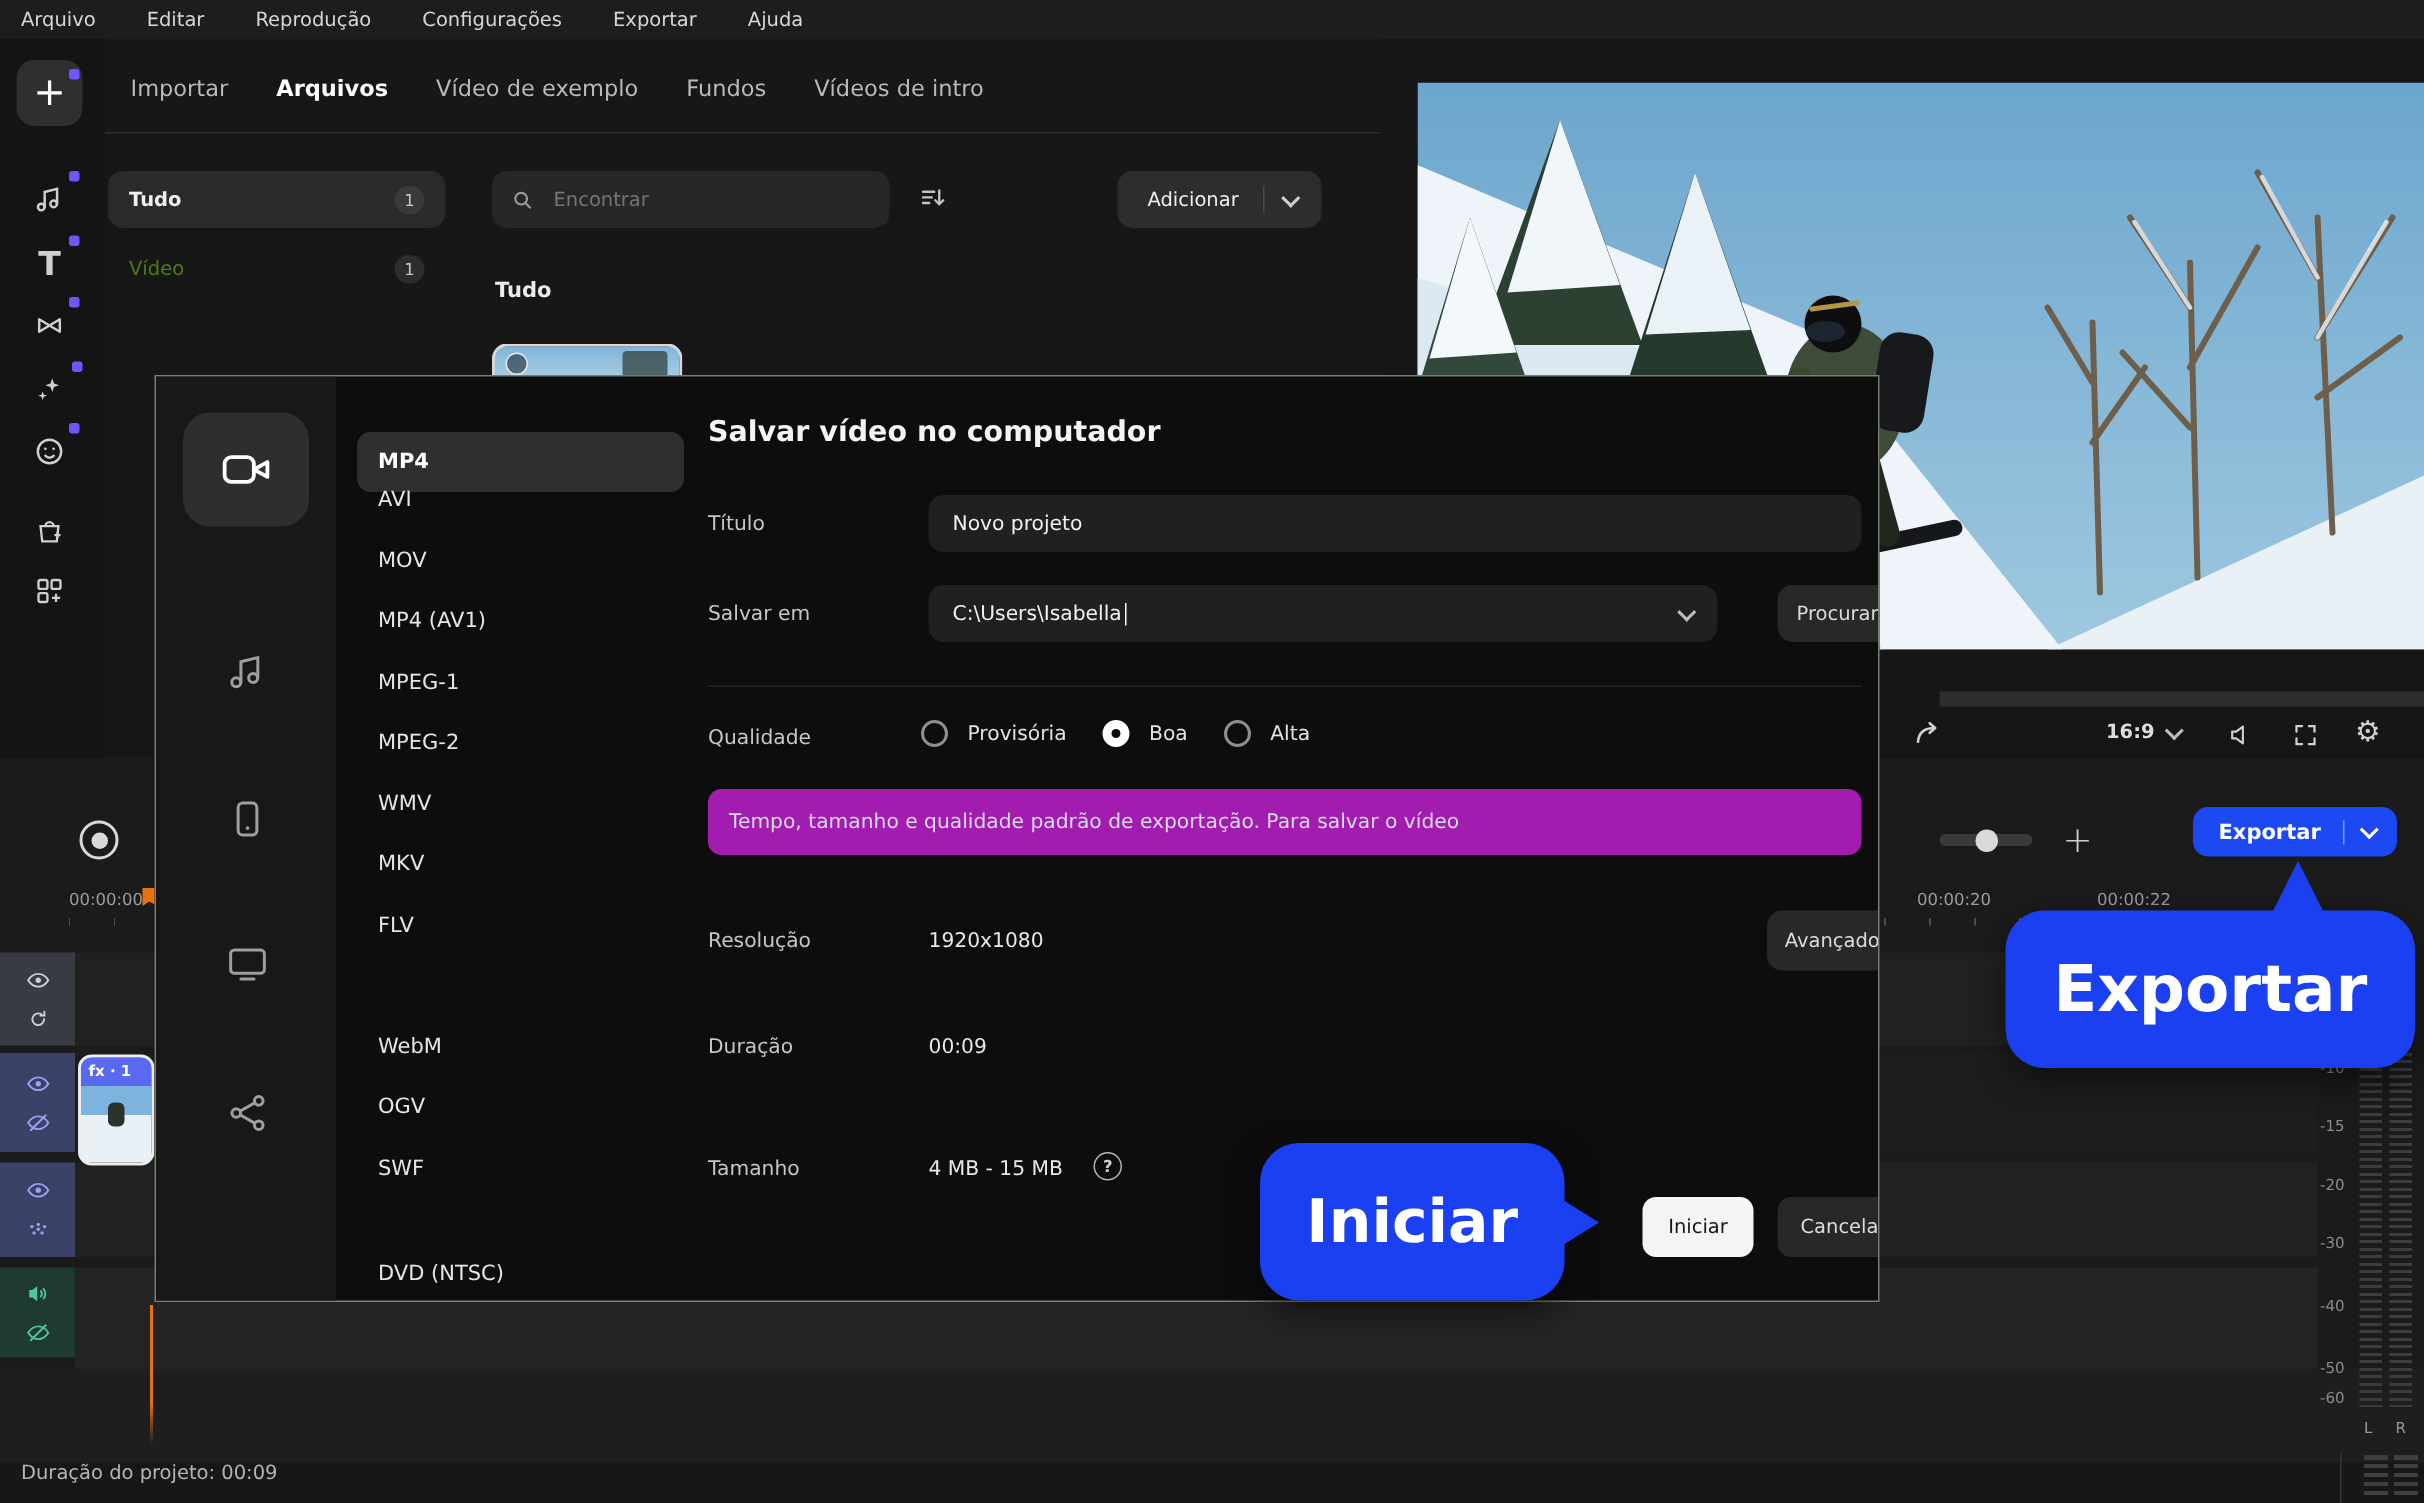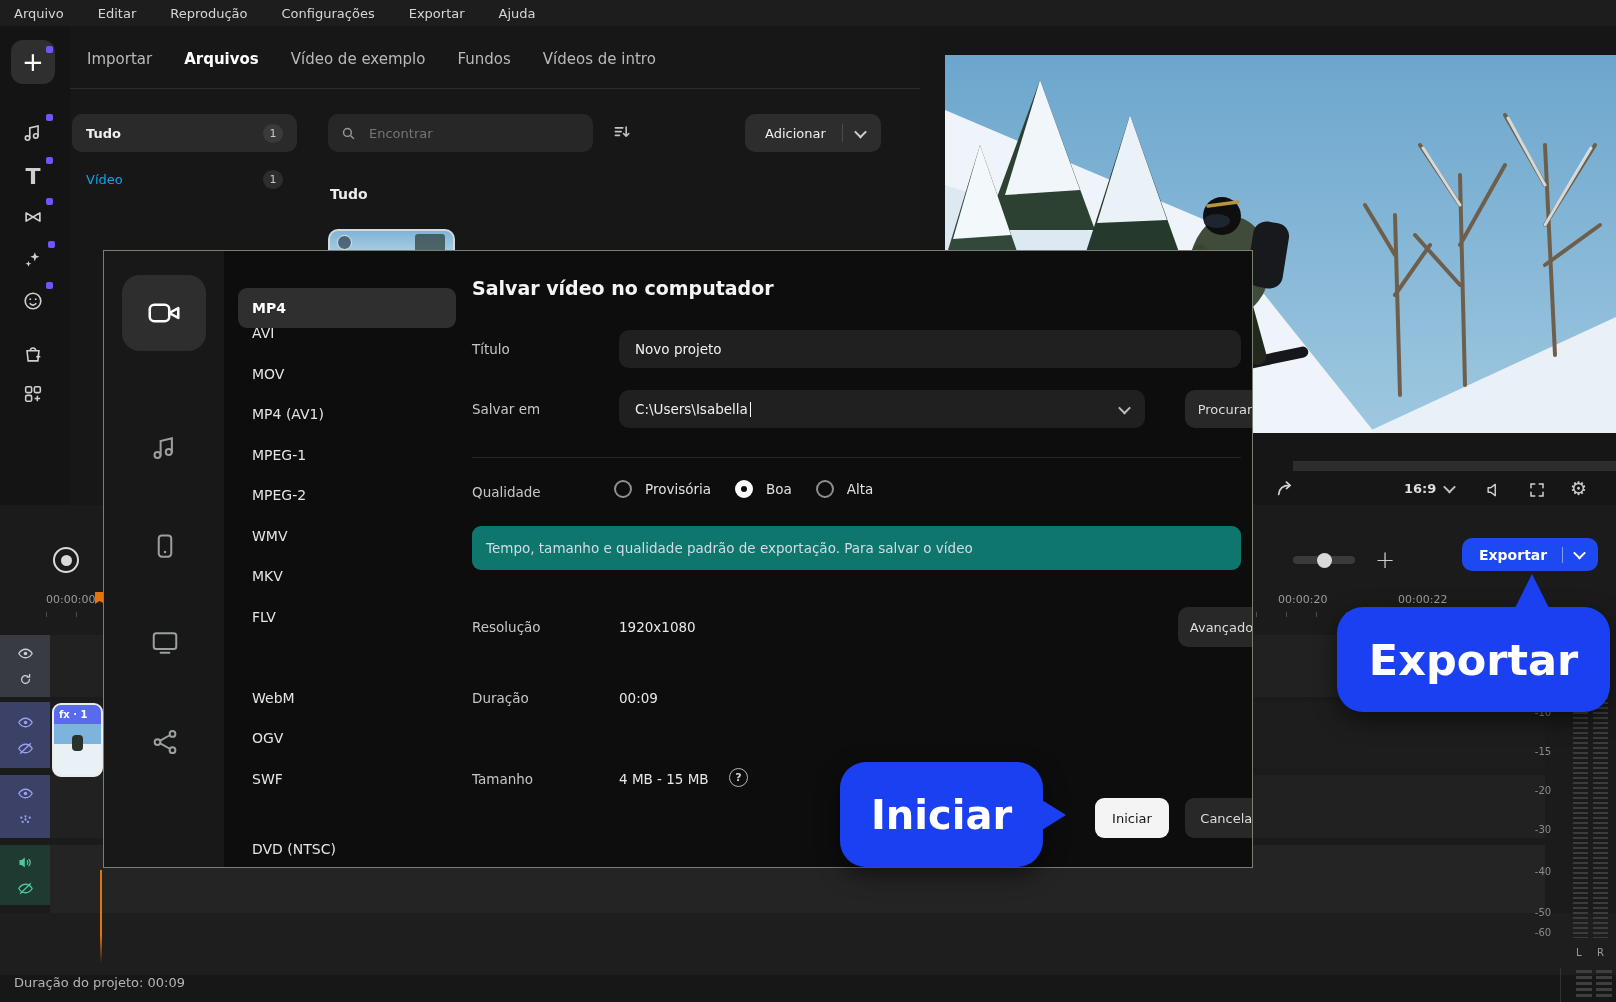--- a/index.html
+++ b/index.html
@@ -37,21 +37,21 @@
   .radio.sel::after{content:'';position:absolute;left:4px;top:4px;width:6px;height:6px;background:#0d0d0d;border-radius:50%;}
   .chv{display:inline-block;width:7px;height:7px;border-right:2px solid currentColor;border-bottom:2px solid currentColor;transform:rotate(45deg) translate(-1px,-1px);}
   .caret{display:inline-block;width:1.5px;height:15px;background:#fff;margin-left:2px;}
   
   .bubble{position:absolute;background:#1b40f2;border-radius:26px;color:#fff;font-weight:bold;display:flex;align-items:center;justify-content:center;z-index:30;box-shadow:0 8px 22px rgba(0,0,0,.5);}
   
   .band{position:absolute;left:50px;width:1495px;}
   .thead{position:absolute;left:0;width:50px;display:flex;flex-direction:column;align-items:center;justify-content:center;gap:9px;}
   .vbar{position:absolute;width:15px;background:repeating-linear-gradient(to bottom,#3c3c3c 0 2px,rgba(0,0,0,0) 2px 5px);}
   .tick{position:absolute;height:5px;background:repeating-linear-gradient(to right,#4d4d4d 0 1px,rgba(0,0,0,0) 1px 30px);}
-  .mlabel{position:absolute;width:40px;text-align:center;font-size:10px;color:#8a8a8a;}
+  .mlabel{position:absolute;width:40px;text-align:right;font-size:10px;color:#8a8a8a;}
 </style>
 </head>
 <body>
 
 <div id="app">
 
   <div class="abs menubar">
     <span>Arquivo</span>
     <span>Editar</span>
     <span>Reprodução</span>
@@ -125,21 +125,21 @@
       <span>Fundos</span>
       <span>Vídeos de intro</span>
     </div>
     <div class="abs" style="left:0;top:62px;width:850px;height:1px;background:#2c2c2c;"></div>
 
     <div class="abs pill row" style="left:2px;top:88px;width:225px;height:38px;padding:0 14px;box-sizing:border-box;justify-content:space-between;">
       <span style="font-size:13px;font-weight:bold;color:#f0f0f0;">Tudo</span>
       <span class="badge">1</span>
     </div>
     <div class="abs row" style="left:2px;top:136px;width:225px;height:34px;padding:0 14px;box-sizing:border-box;justify-content:space-between;">
-      <span style="font-size:13px;color:#0ea5e9;">Vídeo</span>
+      <span style="font-size:13px;color:#4d7c0f;">Vídeo</span>
       <span class="badge" style="background:#2d2d2d;">1</span>
     </div>
 
     <div class="abs pill row" style="left:258px;top:88px;width:265px;height:38px;padding:0 12px;box-sizing:border-box;gap:10px;background:#272727;">
       <svg width="17" height="17" viewBox="0 0 24 24" fill="none" stroke="#9a9a9a" stroke-width="2">
           <circle cx="10.5" cy="10.5" r="5.5"></circle>
           <path d="M14.8 14.8L19.5 19.5"></path>
         </svg>
       <input style="background: transparent; color: rgb(230, 230, 230); font-size: 13px; width: 200px; font-family: inherit;" placeholder="Encontrar">
     </div>
@@ -419,21 +419,21 @@
       <span class="row" style="gap:13px;">
         <span class="radio sel"></span>
         <span style="font-size:13.5px;color:#e2e2e2;">Boa</span>
       </span>
       <span class="row" style="gap:13px;">
         <span class="radio"></span>
         <span style="font-size:13.5px;color:#e2e2e2;">Alta</span>
       </span>
     </div>
 
-    <div class="abs row" style="left:368px;top:275px;width:769px;height:44px;background:#0f766e;border-radius:9px;box-sizing:border-box;padding-left:14px;">
+    <div class="abs row" style="left:368px;top:275px;width:769px;height:44px;background:#a21caf;border-radius:9px;box-sizing:border-box;padding-left:14px;">
       <span style="font-size:13.5px;color:#d4dae8;">Tempo, tamanho e qualidade padrão de exportação. Para salvar o vídeo</span>
     </div>
 
     <div class="dlabel" style="top:368px;">Resolução</div>
     <div class="abs dvalue" style="left:515px;top:368px;">1920x1080</div>
     <div class="dbtn" style="left:1050px;top:356px;width:87px;height:40px;">Avançado</div>
 
     <div class="dlabel" style="top:439px;">Duração</div>
     <div class="abs dvalue" style="left:515px;top:439px;">00:09</div>
 

